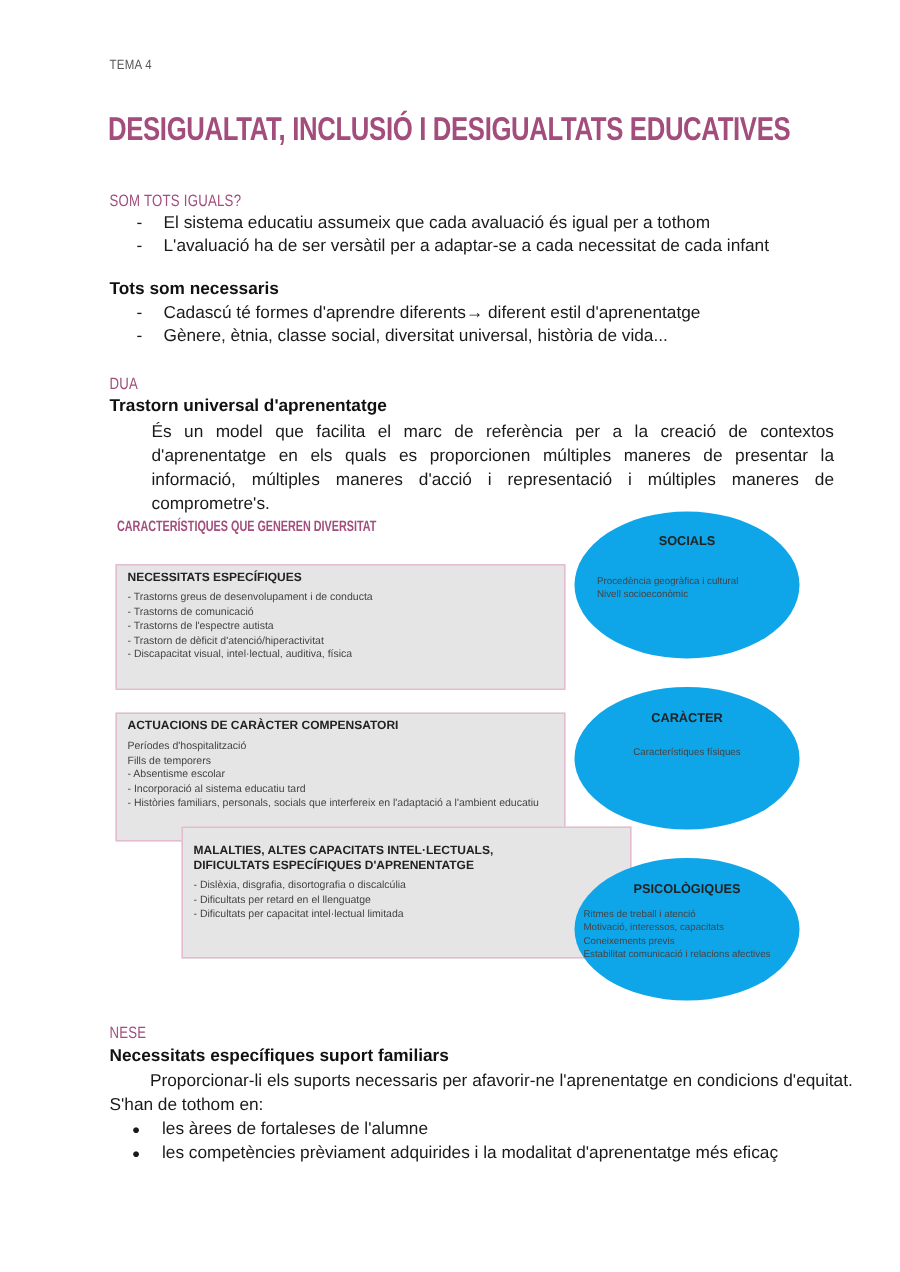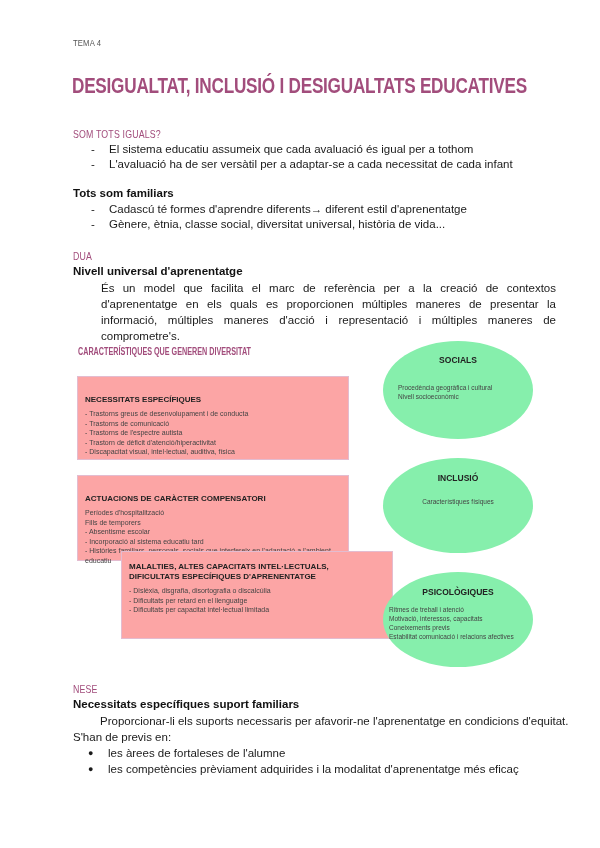--- a/index.html
+++ b/index.html
@@ -10,48 +10,48 @@
     .sec { font-size: 11px; color: #a24d7c; font-weight: normal; transform: scaleX(0.8); transform-origin: left; white-space: nowrap; letter-spacing: 0.2px; }
     .bold { font-size: 11.5px; font-weight: bold; color: #111; white-space: nowrap; }
     .para { font-size: 11.5px; line-height: 16px; color: #1a1a1a; text-align: justify; width: 455px; margin-left: 28px; }
     ul.dash { list-style: none; margin: 0; padding: 0; }
     ul.dash li { font-size: 11.5px; line-height: 15px; position: relative; padding-left: 18px; white-space: nowrap; }
     ul.dash li .mk { position: absolute; left: 0; top: 0; }
     ul.bul { list-style: none; margin: 0; padding: 0; }
     ul.bul li { font-size: 11.5px; line-height: 16px; position: relative; padding-left: 20px; white-space: nowrap; }
     ul.bul li .mk { position: absolute; left: 0; top: 0; font-size: 9px; }
     .diag-title { left: 78px; top: 346px; font-size: 10px; color: #a24d7c; font-weight: bold; transform: scaleX(0.72); transform-origin: left; white-space: nowrap; }
-    .box { border: 1.5px solid #e3bcd0; background: #fca5a5; width: 272px; box-sizing: border-box; padding: 18px 7px; }
+    .box { border: 1.5px solid #e3bcd0; background: #e5e5e5; width: 300px; box-sizing: border-box; padding: 3px 7px; }
     .box .bh { font-size: 8px; font-weight: bold; color: #222; margin-bottom: 4px; line-height: 10px; }
     .box .bl { font-size: 7px; color: #444; line-height: 9.5px; white-space: nowrap; }
     .box .bl.wrap { white-space: normal; }
-    .oval { background: #86efac; border-radius: 50%; width: 150px; text-align: center; box-sizing: border-box; }
+    .oval { background: #0ea5e9; border-radius: 50%; width: 150px; text-align: center; box-sizing: border-box; }
     .oval .oh { font-size: 8.5px; font-weight: bold; color: #222; }
     .oval .ol { font-size: 6.5px; color: #444; line-height: 9px; text-align: left; white-space: nowrap; }
   </style>
 </head>
 <body>
 
 <div class="abs tema">TEMA 4</div>
 <div class="abs title">DESIGUALTAT, INCLUSIÓ I DESIGUALTATS EDUCATIVES</div>
 
 <div class="abs sec" style="left:73px; top:128px;">SOM TOTS IGUALS?</div>
 <ul class="abs dash" style="left:91px; top:142px;">
   <li><span class="mk">-</span><span>El sistema educatiu assumeix que cada avaluació és igual per a tothom</span></li>
   <li><span class="mk">-</span><span>L'avaluació ha de ser versàtil per a adaptar-se a cada necessitat de cada infant</span></li>
 </ul>
 
-<div class="abs bold" style="left:73px; top:187px;">Tots som familiars</div>
+<div class="abs bold" style="left:73px; top:187px;">Tots som necessaris</div>
 <ul class="abs dash" style="left:91px; top:202px;">
   <li><span class="mk">-</span><span>Cadascú té formes d'aprendre diferents→ diferent estil d'aprenentatge</span></li>
   <li><span class="mk">-</span><span>Gènere, ètnia, classe social, diversitat universal, història de vida...</span></li>
 </ul>
 
 <div class="abs sec" style="left:73px; top:250px;">DUA</div>
-<div class="abs bold" style="left:73px; top:265px;">Nivell universal d'aprenentatge</div>
+<div class="abs bold" style="left:73px; top:265px;">Trastorn universal d'aprenentatge</div>
 <div class="abs para" style="left:73px; top:280px;">És un model que facilita el marc de referència per a la creació de contextos d'aprenentatge en els quals es proporcionen múltiples maneres de presentar la informació, múltiples maneres d'acció i representació i múltiples maneres de comprometre's.</div>
 
 <div class="abs diag-title">CARACTERÍSTIQUES QUE GENEREN DIVERSITAT</div>
 
 <div class="abs box" style="left:77px; top:376px; height:84px;">
   <div class="bh">NECESSITATS ESPECÍFIQUES</div>
   <div class="bl">- Trastorns greus de desenvolupament i de conducta</div>
   <div class="bl">- Trastorns de comunicació</div>
   <div class="bl">- Trastorns de l'espectre autista</div>
   <div class="bl">- Trastorn de dèficit d'atenció/hiperactivitat</div>
@@ -76,36 +76,36 @@
 
 <div class="abs oval" style="left:383px; top:341px; height:98px; padding-top:14px;">
   <div class="oh">SOCIALS</div>
   <div style="padding-left:15px; margin-top:18px;">
     <div class="ol">Procedència geogràfica i cultural</div>
     <div class="ol">Nivell socioeconòmic</div>
   </div>
 </div>
 
 <div class="abs oval" style="left:383px; top:458px; height:95px; padding-top:15px;">
-  <div class="oh">INCLUSIÓ</div>
+  <div class="oh">CARÀCTER</div>
   <div style="margin-top:14px;">
     <div class="ol" style="text-align:center;">Característiques físiques</div>
   </div>
 </div>
 
 <div class="abs oval" style="left:383px; top:572px; height:95px; padding-top:15px;">
   <div class="oh">PSICOLÒGIQUES</div>
   <div style="padding-left:6px; margin-top:8px;">
     <div class="ol">Ritmes de treball i atenció</div>
     <div class="ol">Motivació, interessos, capacitats</div>
     <div class="ol">Coneixements previs</div>
     <div class="ol">Estabilitat comunicació i relacions afectives</div>
   </div>
 </div>
 
 <div class="abs sec" style="left:73px; top:683px;">NESE</div>
 <div class="abs bold" style="left:73px; top:698px;">Necessitats específiques suport familiars</div>
 <div class="abs" style="left:73px; top:713px; font-size:11.5px; line-height:16px; white-space:nowrap;margin-left:27px;">Proporcionar-li els suports necessaris per afavorir-ne l'aprenentatge en condicions d'equitat.</div>
-<div class="abs" style="left:73px; top:729px; font-size:11.5px; line-height:16px; white-space:nowrap;">S'han de previs en:</div>
+<div class="abs" style="left:73px; top:729px; font-size:11.5px; line-height:16px; white-space:nowrap;">S'han de tothom en:</div>
 <ul class="abs bul" style="left:88px; top:745px;">
   <li><span class="mk">●</span><span>les àrees de fortaleses de l'alumne</span></li>
   <li><span class="mk">●</span><span>les competències prèviament adquirides i la modalitat d'aprenentatge més eficaç</span></li>
 </ul>
 
 </body></html>

